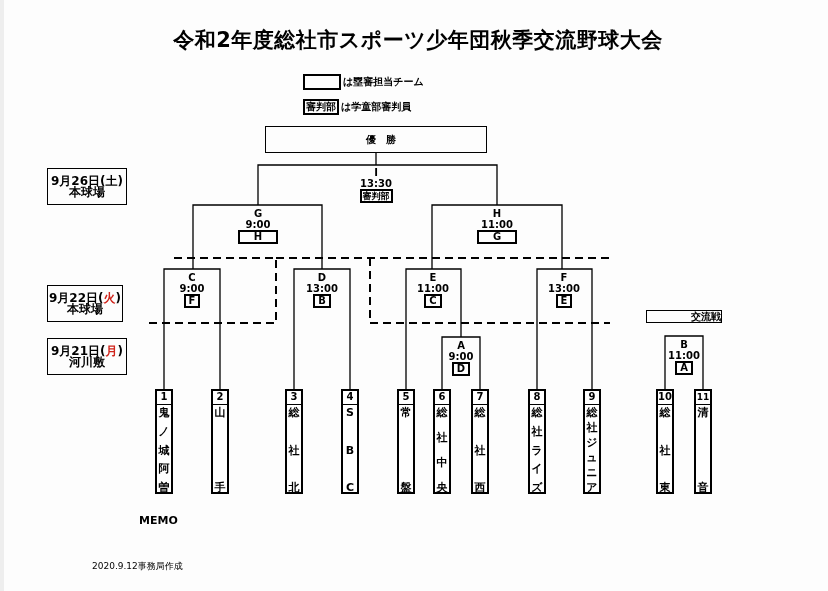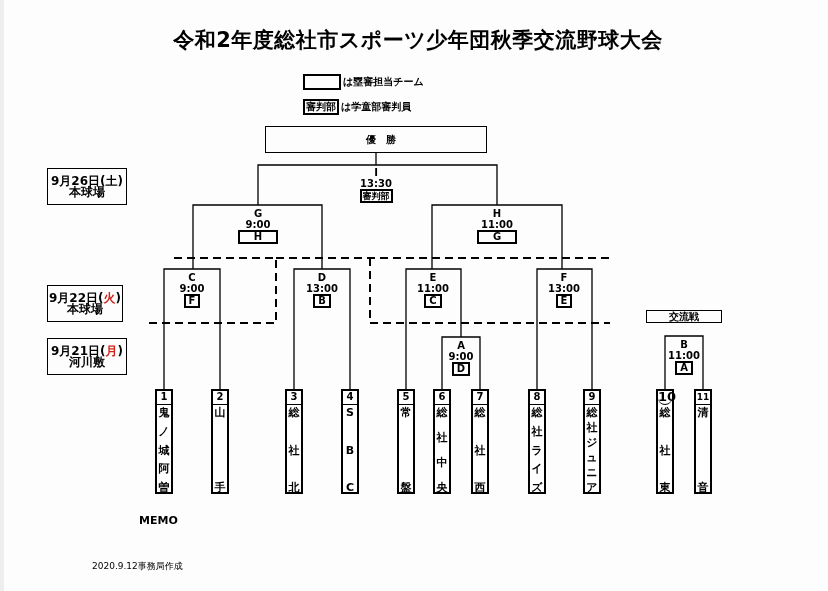--- a/index.html
+++ b/index.html
@@ -19,21 +19,21 @@
   .mlabel { text-align:center; font-size:10px; font-weight:bold; line-height:11px; width:60px; }
   .ump { display:inline-block; border:2px solid #000; font-size:10px; font-weight:bold; line-height:10px; padding:0 3px; }
   .ump-wide { display:block; margin:0 auto; width:36px; border:2px solid #000; font-size:10px; font-weight:bold; line-height:10px; text-align:center; }
   .ump-ref { display:inline-block; border:2px solid #000; background:#fff; font-size:9px; font-weight:bold; line-height:10px; padding:0 1px; }
   .team { width:18px; height:105px; border:2px solid #000; box-sizing:border-box; background:#fff; font-weight:bold; }
   .team .num { height:13px; border-bottom:1.5px solid #000; font-size:10px; line-height:12px; text-align:center; }
   .team .name { height:88px; display:flex; flex-direction:column; justify-content:space-between; align-items:center;
                 font-size:11px; line-height:13px; padding:1px 0; }
   .memo { left:100px; top:514px; font-size:11px; font-weight:bold;margin-left:39px; }
   .footer { left:92px; top:560px; font-size:9px; }
-  .exch { left:646px; top:310px; width:76px; height:13px; border:1.5px solid #000; box-sizing:border-box; text-align:center;
+  .exch { left:646px; top:310px; width:76px; height:13px; border:1.5px solid #000; box-sizing:border-box; text-align:right;
           font-size:10px; font-weight:bold; line-height:11px; }
   svg { position:absolute; left:0; top:0; }
 </style>
 </head>
 <body>
 
 <div class="edge"></div>
 
 <svg width="828" height="591">
   <g stroke="#000" stroke-width="1.3" fill="none">
@@ -211,21 +211,21 @@
       <div class="name">
         <span>総</span>
         <span>社</span>
         <span>ジ</span>
         <span>ュ</span>
         <span>ニ</span>
         <span>ア</span>
       </div>
     </div>
     <div class="abs team" style="left: 656px; top: 389px;">
-      <div class="num" style="font-size: 13px; border-radius: 7px;">10</div>
+      <div class="num" style="font-size: 10px;">10</div>
       <div class="name">
         <span>総</span>
         <span>社</span>
         <span>東</span>
       </div>
     </div>
     <div class="abs team" style="left: 694px; top: 389px;">
       <div class="num" style="font-size: 9px;">11</div>
       <div class="name">
         <span>清</span>

